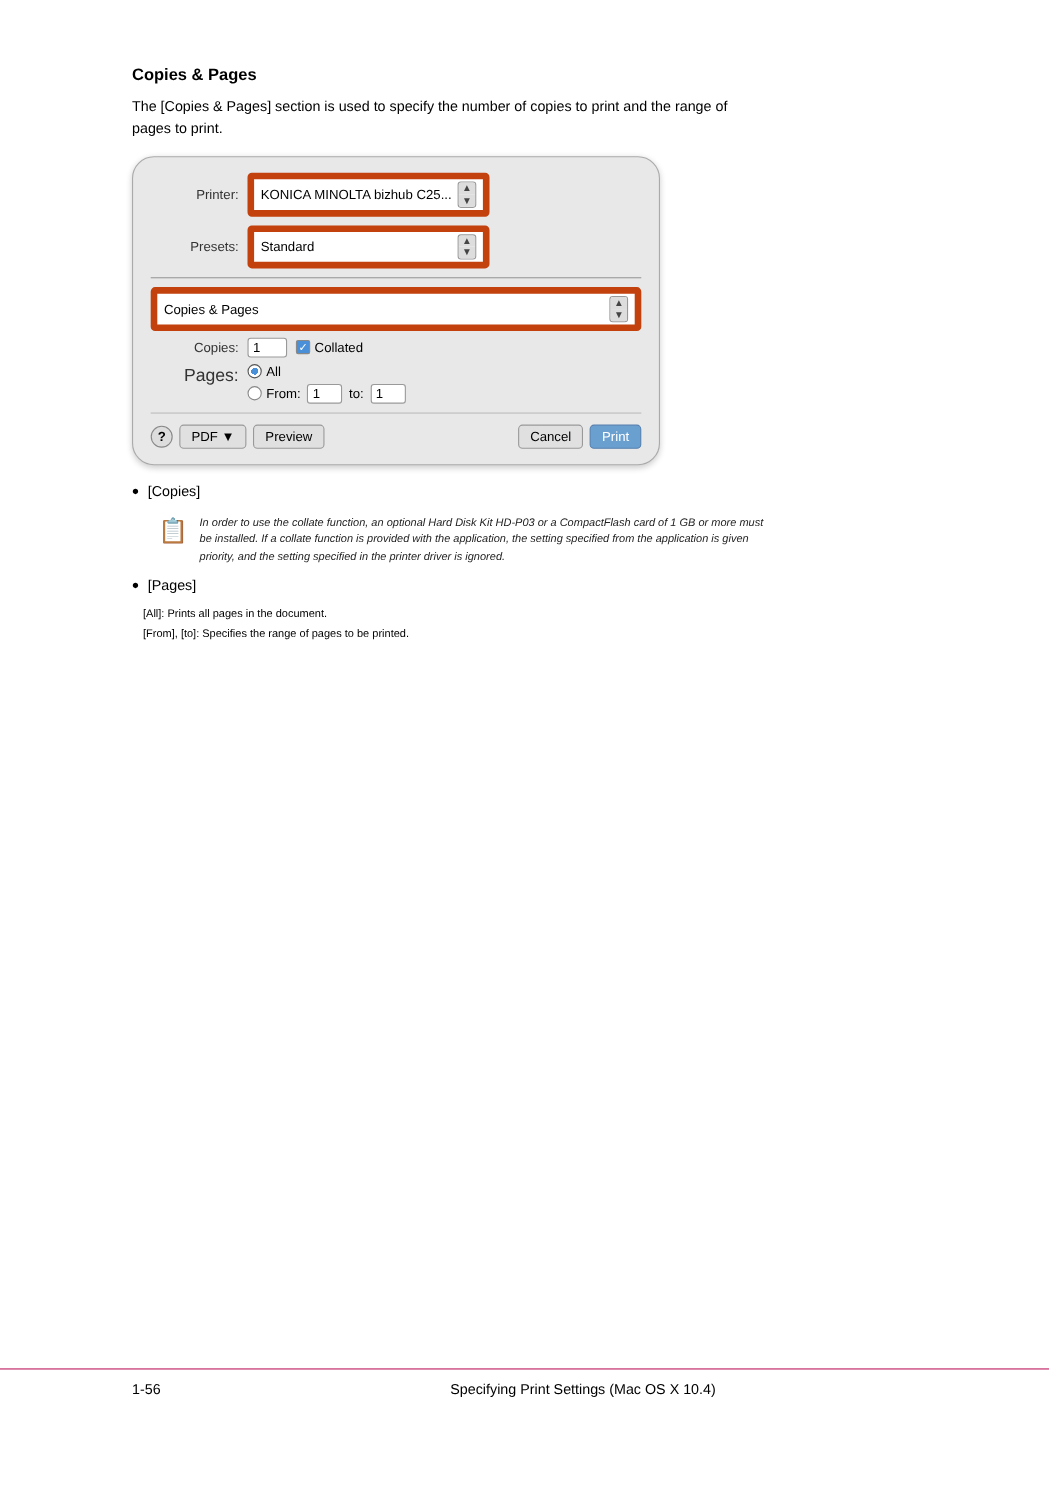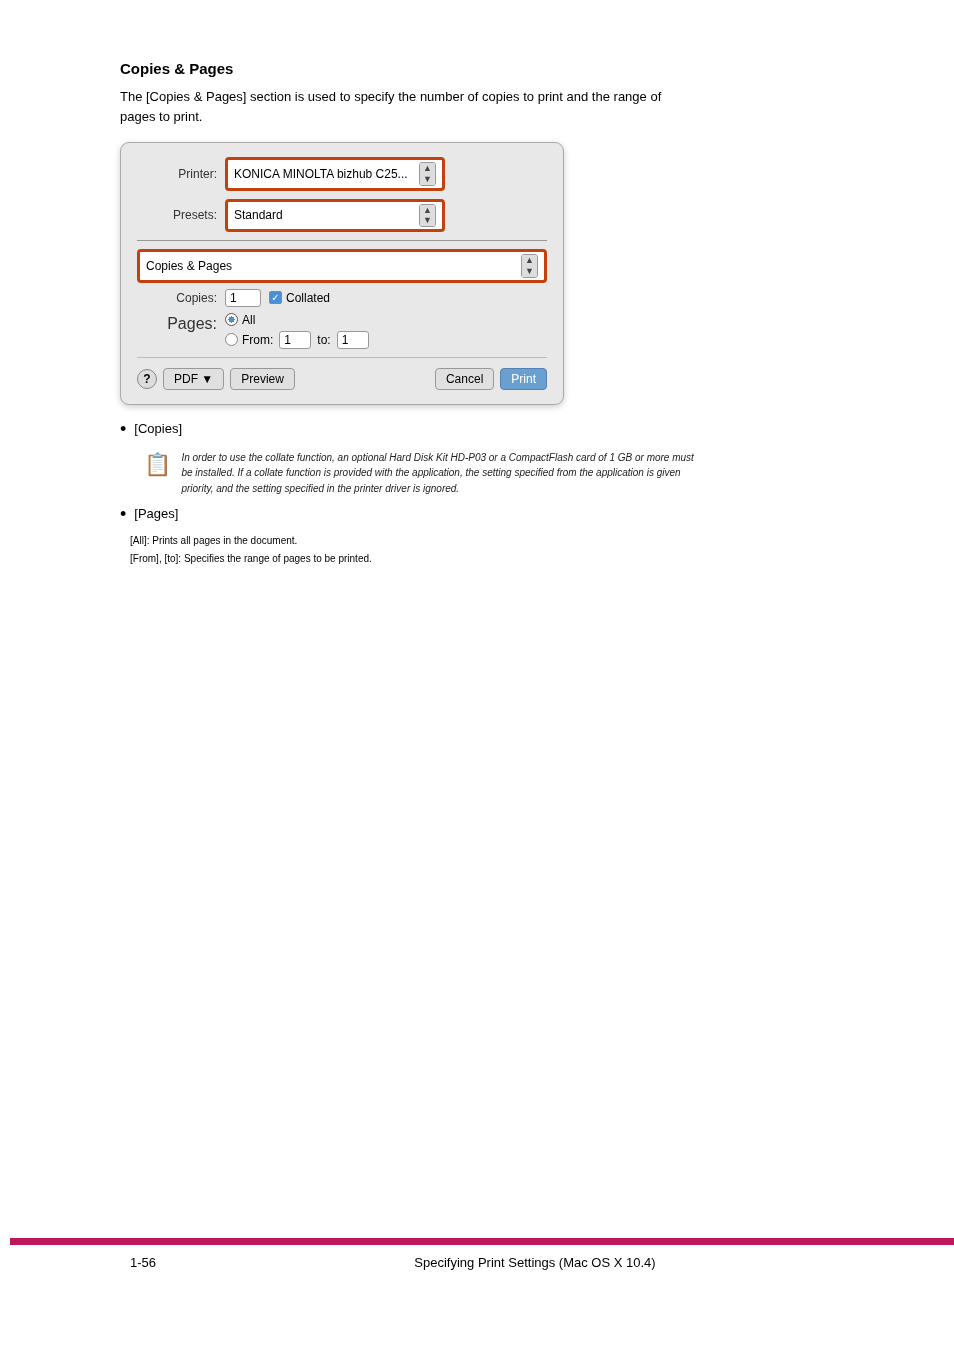--- a/index.html
+++ b/index.html
@@ -23,22 +23,22 @@
       font-size: 13px;
       line-height: 1.5;
       margin-bottom: 16px;
       max-width: 560px;
     }
 
     
     .print-dialog {
       border: 1px solid #aaa;
       background: #e8e8e8;
-      width: 444px;
-      border-radius: 9px;
+      width: 480px;
+      border-radius: 20px;
       padding: 14px 16px 14px 16px;
       margin-bottom: 8px;
       box-shadow: 0 2px 6px rgba(0,0,0,0.2);
     }
 
     .dialog-row {
       display: flex;
       align-items: center;
       margin-bottom: 8px;
     }
@@ -49,21 +49,21 @@
       margin-right: 8px;
       font-size: 12px;
       color: #333;
       flex-shrink: 0;
     }
 
     .dialog-select {
       display: flex;
       align-items: center;
       background: #fff;
-      border: 3px solid #c2410c;
+      border: 6px solid #c2410c;
       border-radius: 4px;
       padding: 2px 6px;
       font-size: 12px;
       min-width: 200px;
       justify-content: space-between;
     }
 
     .separator-line {
       border: none;
       border-top: 1px solid #999;
@@ -243,26 +243,26 @@
       font-size: 10px;
       line-height: 1.55;
       margin-left: 10px;
       margin-bottom: 2px;
     }
 
     
     .page-footer {
       position: absolute;
       bottom: 80px;
-      left: 10px;
+      left: 0;
       right: 0;
       display: flex;
       align-items: flex-start;
       padding: 10px 80px 0 120px;
-      border-top: 7px solid #be185d;
+      border-top: 1px solid #be185d;
     }
 
     .page-number {
       font-size: 13px;
       flex-shrink: 0;
       margin-right: 40px;
     }
 
     .page-title-footer {
       font-size: 13px;

